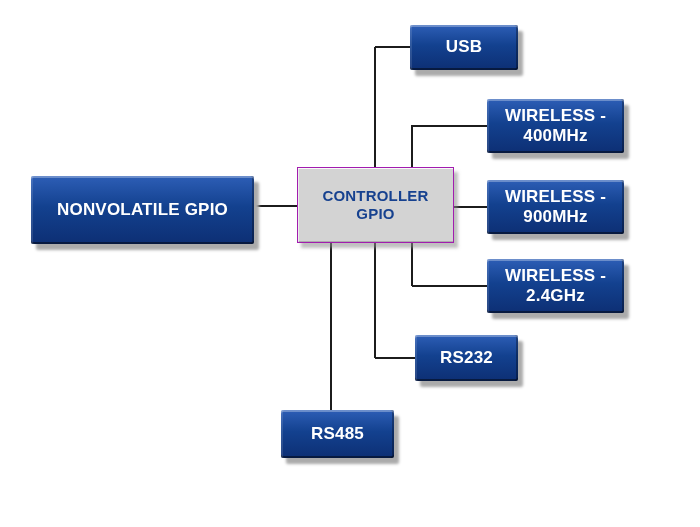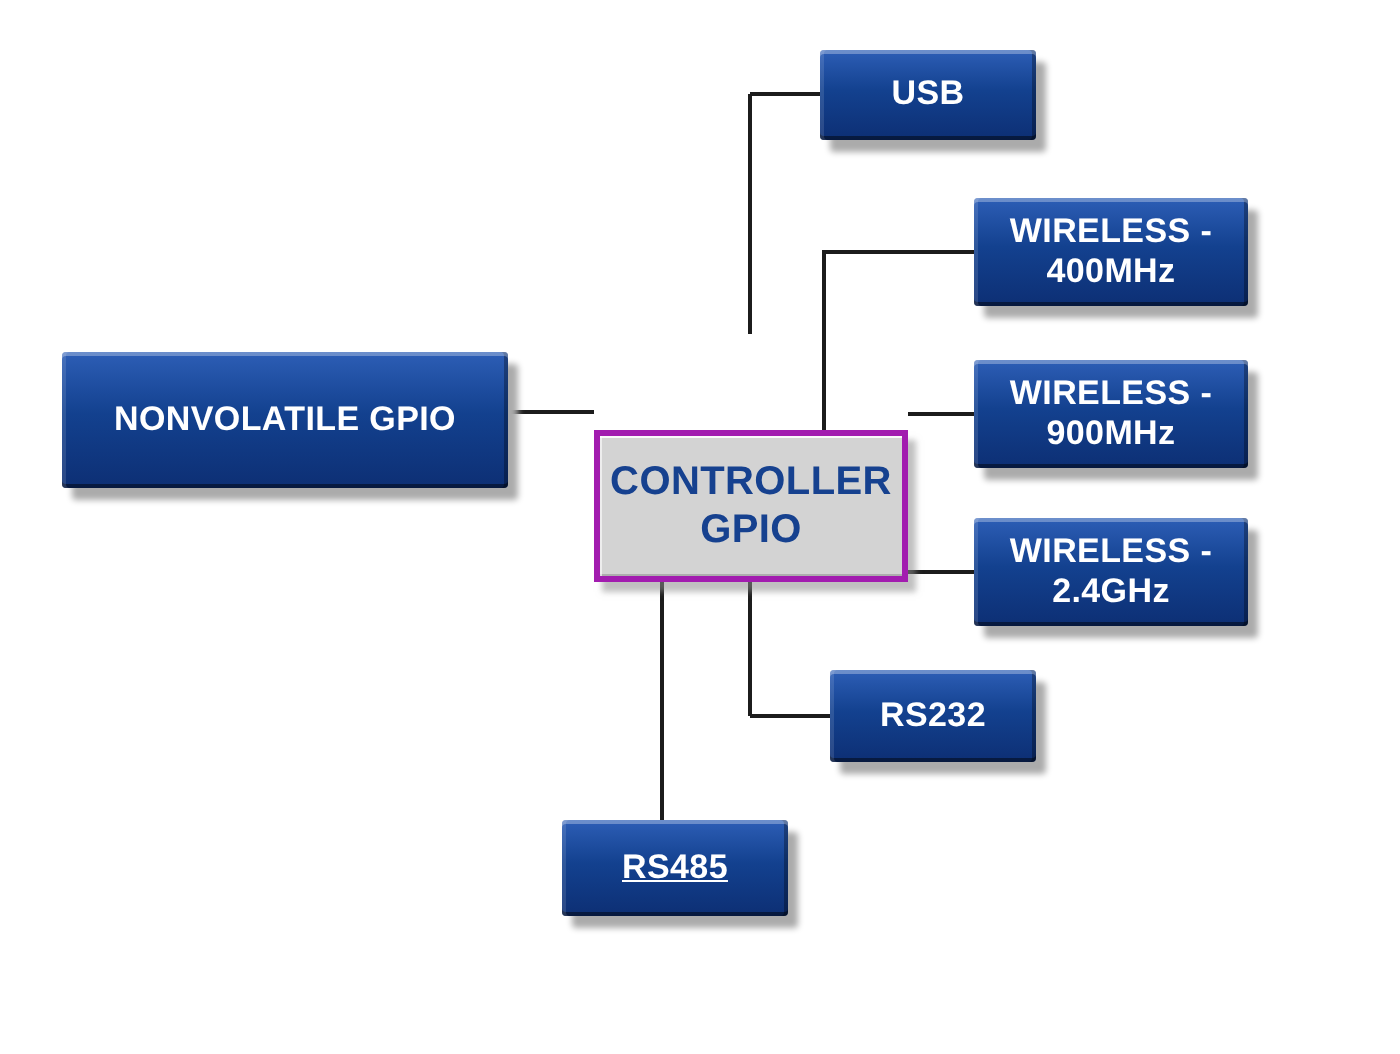--- a/index.html
+++ b/index.html
@@ -41,30 +41,29 @@
       inset 2px 0 0 rgba(255,255,255,.12),
       inset 0 -2px 0 rgba(0,0,0,.45),
       inset -2px 0 0 rgba(0,0,0,.30);
   }
 
   
   .center-box {
     background:var(--center-box-bg,#d3d3d3);
     color:var(--center-box-text,#16418f);
     font-weight:bold;
-    font-size:20px;
+    font-size:15px;
     line-height:1.2;
     letter-spacing:.2px;
-    border:3px solid #a21caf;
+    border:1px solid #a21caf;
     box-shadow:
       4px 5px 3px rgba(140,140,140,.55),
       inset 0 1px 0 rgba(255,255,255,.85),
       inset 1px 0 0 rgba(255,255,255,.6),
       inset 0 -1px 0 rgba(0,0,0,.18);
-    margin-top: 48px;
   }
 
   .lbl { display:block; }
 </style>
 </head>
 <body>
 
 <div class="stage">
 
   <div class="cline h" style="left:254px; top:205px; width:43px;"></div>
@@ -98,21 +97,21 @@
 
   <div class="node blue-box" style="left:487px; top:259px; width:137px; height:54px;">
     <span class="lbl">WIRELESS -</span>
     <span class="lbl">2.4GHz</span>
   </div>
 
   <div class="node blue-box" style="left:415px; top:335px; width:103px; height:46px;">
     <span class="lbl">RS232</span>
   </div>
 
-  <div class="node blue-box" style="left:281px; top:410px; width:113px; height:48px;text-decoration:underline;">
+  <div class="node blue-box" style="left:281px; top:410px; width:113px; height:48px;">
     <span class="lbl">RS485</span>
   </div>
 
   <div class="node center-box" style="left:297px; top:167px; width:157px; height:76px;">
     <span class="lbl">CONTROLLER</span>
     <span class="lbl">GPIO</span>
   </div>
 
 </div>
 

